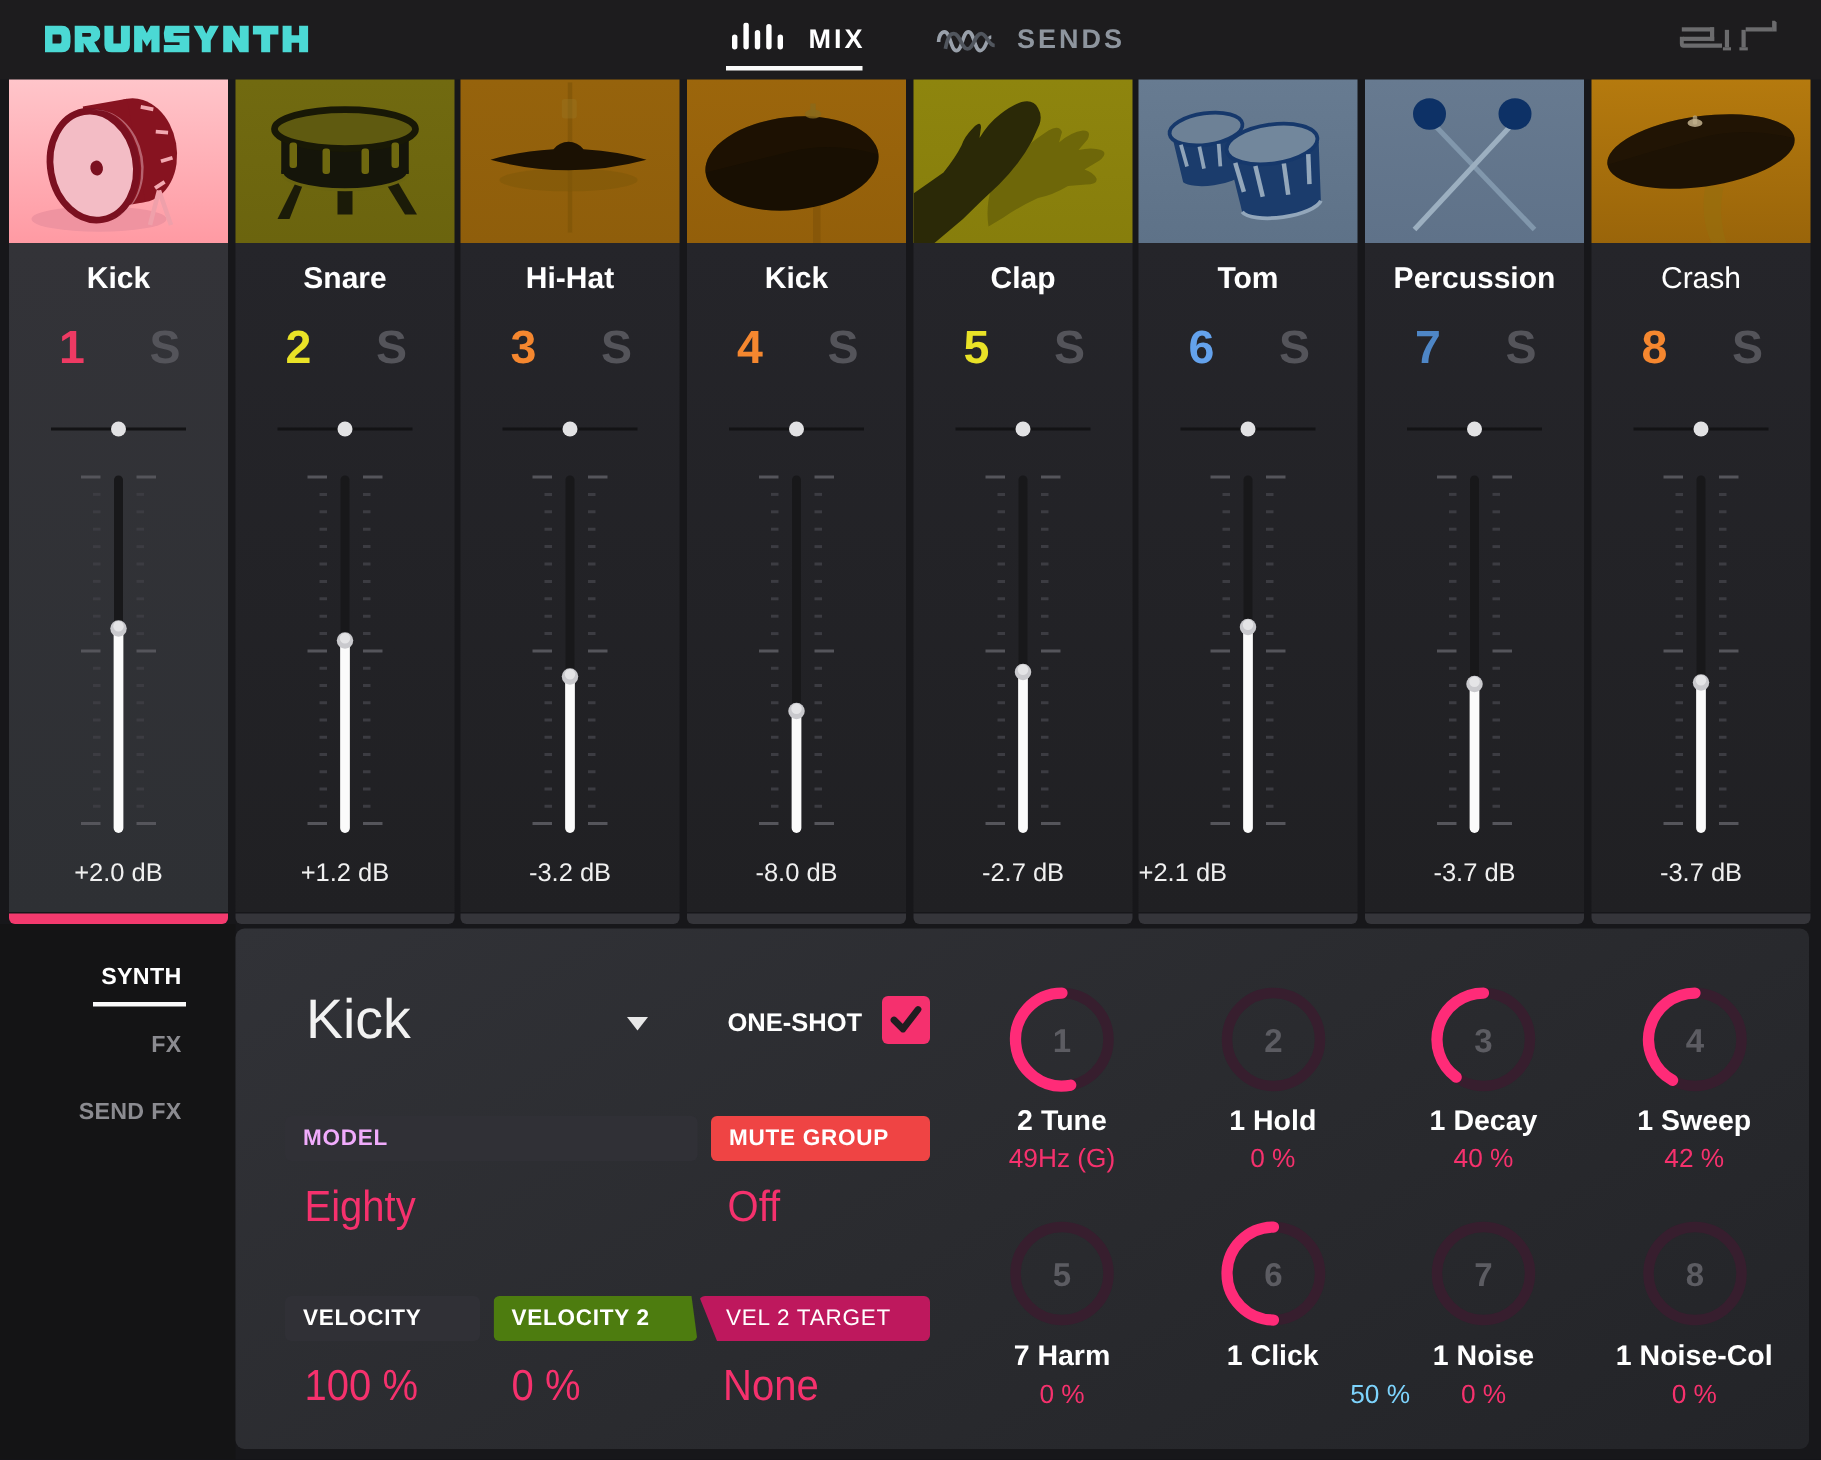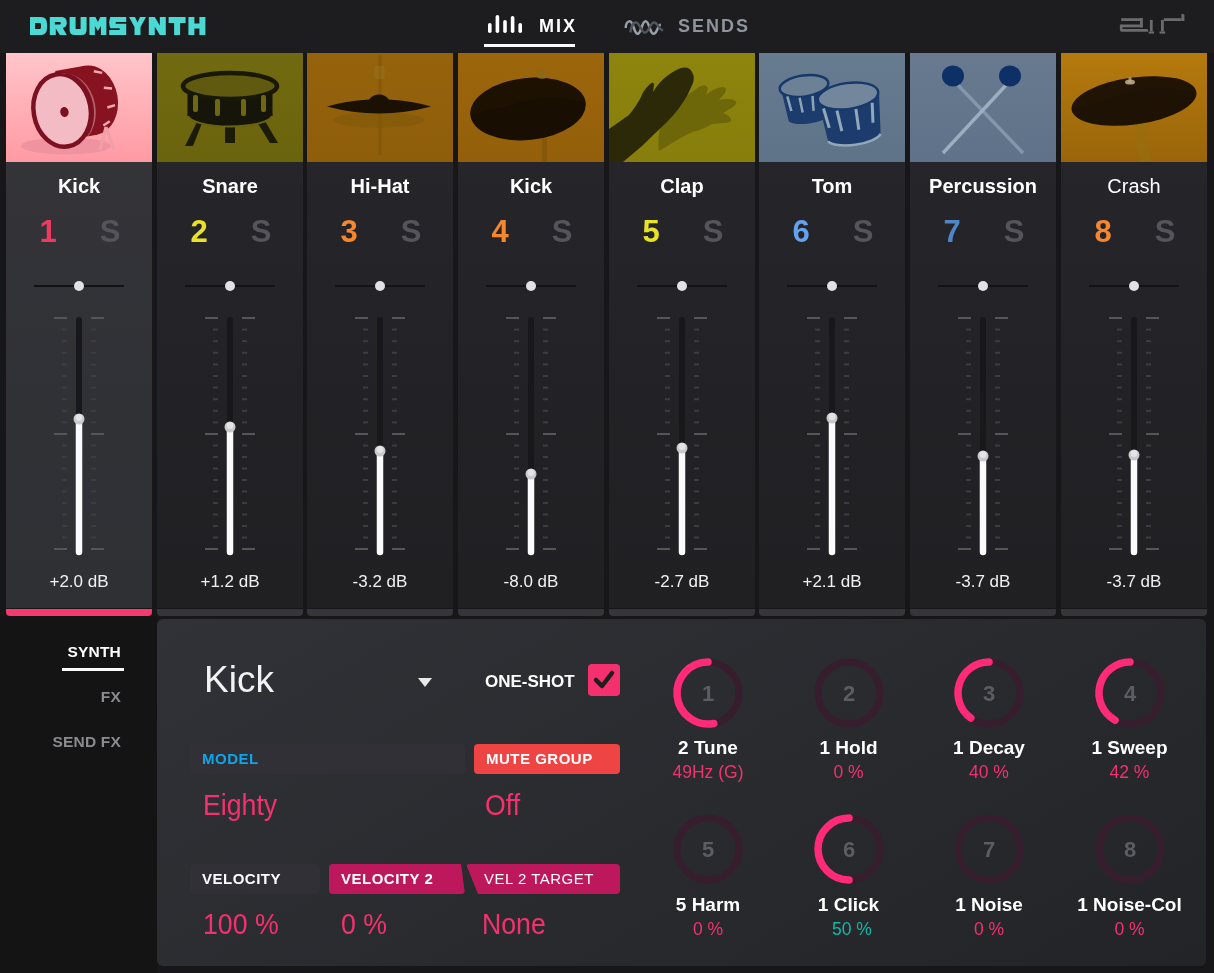--- a/index.html
+++ b/index.html
@@ -515,21 +515,21 @@
           <line x1="56" y1="214.0" x2="61" y2="214.0"></line>
           <line x1="85" y1="214.0" x2="90" y2="214.0"></line>
           <line x1="56" y1="225.5" x2="61" y2="225.5"></line>
           <line x1="85" y1="225.5" x2="90" y2="225.5"></line>
         </g>
         <line x1="73" y1="8" x2="73" y2="106" stroke="#18181a" stroke-width="6" stroke-linecap="round"></line>
         <line x1="73" y1="106" x2="73" y2="240" stroke="#fbfbfb" stroke-width="6.5" stroke-linecap="round"></line>
         <circle cx="73" cy="106" r="5.5" fill="#c9c9cd"></circle>
         <circle cx="73" cy="104.5" r="3.5" fill="#e4e4e6"></circle>
       </svg>
-      <div style="position:absolute;left:0;top:410px;width:100%;text-align:center;font-size:17px;color:#f0f0f0">+2.1 dB</div>
+      <div style="position:absolute;left:0;top:410px;width:100%;text-align:left;font-size:17px;color:#f0f0f0">+2.1 dB</div>
     </div>
     <div style="position:absolute;left:759px;top:609px;width:146px;height:7px;background:#35353a;border-radius:0 0 4px 4px"></div>
     <div style="position:absolute;left:910px;top:162px;width:146px;height:446px;background:linear-gradient(#25252a,#202023)">
       <div style="position:absolute;left:0;top:13px;width:100%;text-align:center;font-size:20px;font-weight:bold;color:#fff">Percussion</div>
       <div style="position:absolute;left:42px;top:52px;transform:translateX(-50%);font-size:31px;font-weight:bold;color:#4e86c6">7</div>
       <div style="position:absolute;left:104px;top:52px;transform:translateX(-50%);font-size:31px;font-weight:bold;color:#54545a">S</div>
       <div style="position:absolute;left:28px;top:123px;width:90px;height:2px;background:#131315"></div>
       <div style="position:absolute;left:68px;top:119px;width:10px;height:10px;border-radius:50%;background:#e2e2e4"></div>
       <svg width="146" height="248" viewBox="0 0 146 248" style="position:absolute;left:0;top:150px">
         <g stroke="#55555b" stroke-width="2">
@@ -652,26 +652,26 @@
     <div style="position:absolute;left:0;top:688px;width:121px;text-align:right;font-size:15.5px;font-weight:bold;color:#8b8b90;letter-spacing:0.2px">FX</div>
     <div style="position:absolute;left:0;top:733px;width:121px;text-align:right;font-size:15.5px;font-weight:bold;color:#8b8b90;letter-spacing:0.2px">SEND FX</div>
     <div style="position:absolute;left:157px;top:619px;width:1049px;height:347px;background:linear-gradient(150deg,#313237 0%,#2a2b2f 50%,#232428 100%);border-radius:6px"></div>
     <div style="position:absolute;left:204px;top:659px;font-size:37px;color:#f2f2f2">Kick</div>
     <div style="position:absolute;left:418px;top:678px;width:0;height:0;border-left:7px solid transparent;border-right:7px solid transparent;border-top:9px solid #e8e8e8"></div>
     <div style="position:absolute;left:485px;top:672px;font-size:17px;font-weight:bold;color:#fff;letter-spacing:0px">ONE-SHOT</div>
     <div style="position:absolute;left:588px;top:664px;width:32px;height:32px;background:#f5306e;border-radius:4px"></div>
     <svg width="32" height="32" viewBox="0 0 32 32" style="position:absolute;left:588px;top:664px">
       <path d="M8,16 L14,22 L24,9" fill="none" stroke="#201d20" stroke-width="4.5" stroke-linecap="round" stroke-linejoin="round"></path>
     </svg>
-    <div style="position:absolute;left:190px;top:744px;width:275px;height:30px;background:#303036;border-radius:4px;font-size:15px;font-weight:bold;color:#0ea5e9;letter-spacing:0.5px;line-height:30px;padding-left:12px;box-sizing:border-box">MODEL</div>
+    <div style="position:absolute;left:190px;top:744px;width:275px;height:30px;background:#303036;border-radius:4px;font-size:15px;font-weight:bold;color:#f0abfc;letter-spacing:0.5px;line-height:30px;padding-left:12px;box-sizing:border-box">MODEL</div>
     <div style="position:absolute;left:474px;top:744px;width:146px;height:30px;background:#ef4444;border-radius:4px;font-size:15px;font-weight:bold;color:#fff;letter-spacing:0.5px;line-height:30px;padding-left:12px;box-sizing:border-box">MUTE GROUP</div>
     <div style="position:absolute;left:203px;top:789px;font-size:29px;color:#f5316d;transform:scaleX(0.92);transform-origin:left center">Eighty</div>
     <div style="position:absolute;left:485px;top:789px;font-size:29px;color:#f5316d;transform:scaleX(0.92);transform-origin:left center">Off</div>
     <div style="position:absolute;left:190px;top:864px;width:130px;height:30px;background:#303036;border-radius:4px;font-size:15px;font-weight:bold;color:#fff;letter-spacing:0.5px;line-height:30px;padding-left:12px;box-sizing:border-box">VELOCITY</div>
-    <div style="position:absolute;left:329px;top:864px;width:136px;height:30px;background:#be185d;border-radius:4px;clip-path:polygon(0 0,132px 0,136px 100%,0 100%);font-size:15px;font-weight:bold;color:#fff;letter-spacing:0.5px;line-height:30px;padding-left:12px;box-sizing:border-box">VELOCITY 2</div>
+    <div style="position:absolute;left:329px;top:864px;width:136px;height:30px;background:#4d7c0f;border-radius:4px;clip-path:polygon(0 0,132px 0,136px 100%,0 100%);font-size:15px;font-weight:bold;color:#fff;letter-spacing:0.5px;line-height:30px;padding-left:12px;box-sizing:border-box">VELOCITY 2</div>
     <div style="position:absolute;left:466px;top:864px;width:154px;height:30px;background:#be185d;border-radius:4px;clip-path:polygon(0 0,100% 0,100% 100%,12px 100%);font-size:15px;font-weight:normal;color:#fff;letter-spacing:0.5px;line-height:30px;padding-left:18px;box-sizing:border-box">VEL 2 TARGET</div>
     <div style="position:absolute;left:203px;top:908px;font-size:29px;color:#f5316d;transform:scaleX(0.92);transform-origin:left center">100 %</div>
     <div style="position:absolute;left:341px;top:908px;font-size:29px;color:#f5316d;transform:scaleX(0.92);transform-origin:left center">0 %</div>
     <div style="position:absolute;left:482px;top:908px;font-size:29px;color:#f5316d;transform:scaleX(0.92);transform-origin:left center">None</div>
     <svg width="84" height="84" viewBox="0 0 84 84" style="position:absolute;left:666px;top:651px">
       <circle cx="42" cy="42" r="31" fill="none" stroke="#371e2e" stroke-width="7"></circle>
       <path d="M42,11 A31,31 0 1 0 47.81,72.45" fill="none" stroke="#ff2b78" stroke-width="7.5" stroke-linecap="round"></path>
       <text x="42" y="50" text-anchor="middle" font-size="22" font-weight="bold" fill="#5c5c62" font-family="Liberation Sans">1</text>
     </svg>
     <div style="position:absolute;left:638px;top:737px;width:140px;text-align:center;font-size:19px;font-weight:bold;color:#fff">2 Tune</div>
@@ -693,29 +693,29 @@
       <circle cx="42" cy="42" r="31" fill="none" stroke="#371e2e" stroke-width="7"></circle>
       <path d="M42,11 A31,31 0 0 0 27.07,69.17" fill="none" stroke="#ff2b78" stroke-width="7.5" stroke-linecap="round"></path>
       <text x="42" y="50" text-anchor="middle" font-size="22" font-weight="bold" fill="#5c5c62" font-family="Liberation Sans">4</text>
     </svg>
     <div style="position:absolute;left:1059.5px;top:737px;width:140px;text-align:center;font-size:19px;font-weight:bold;color:#fff">1 Sweep</div>
     <div style="position:absolute;left:1059.5px;top:762px;width:140px;text-align:center;font-size:17.5px;color:#f5316d">42 %</div>
     <svg width="84" height="84" viewBox="0 0 84 84" style="position:absolute;left:666px;top:807px">
       <circle cx="42" cy="42" r="31" fill="none" stroke="#371e2e" stroke-width="7"></circle>
       <text x="42" y="50" text-anchor="middle" font-size="22" font-weight="bold" fill="#5c5c62" font-family="Liberation Sans">5</text>
     </svg>
-    <div style="position:absolute;left:638px;top:894px;width:140px;text-align:center;font-size:19px;font-weight:bold;color:#fff">5 Harm</div>
+    <div style="position:absolute;left:638px;top:894px;width:140px;text-align:center;font-size:19px;font-weight:bold;color:#fff">7 Harm</div>
     <div style="position:absolute;left:638px;top:919px;width:140px;text-align:center;font-size:17.5px;color:#f5316d">0 %</div>
     <svg width="84" height="84" viewBox="0 0 84 84" style="position:absolute;left:806.5px;top:807px">
       <circle cx="42" cy="42" r="31" fill="none" stroke="#371e2e" stroke-width="7"></circle>
       <path d="M42,11 A31,31 0 0 0 42.00,73.00" fill="none" stroke="#ff2b78" stroke-width="7.5" stroke-linecap="round"></path>
       <text x="42" y="50" text-anchor="middle" font-size="22" font-weight="bold" fill="#5c5c62" font-family="Liberation Sans">6</text>
     </svg>
     <div style="position:absolute;left:778.5px;top:894px;width:140px;text-align:center;font-size:19px;font-weight:bold;color:#fff">1 Click</div>
-    <div style="position:absolute;left:782px;top:919px;width:140px;text-align:center;font-size:17.5px;color:#14b8a6">50 %</div>
+    <div style="position:absolute;left:800px;top:919px;width:140px;text-align:right;font-size:17.5px;color:#7dd3fc">50 %</div>
     <svg width="84" height="84" viewBox="0 0 84 84" style="position:absolute;left:947px;top:807px">
       <circle cx="42" cy="42" r="31" fill="none" stroke="#371e2e" stroke-width="7"></circle>
       <text x="42" y="50" text-anchor="middle" font-size="22" font-weight="bold" fill="#5c5c62" font-family="Liberation Sans">7</text>
     </svg>
     <div style="position:absolute;left:919px;top:894px;width:140px;text-align:center;font-size:19px;font-weight:bold;color:#fff">1 Noise</div>
     <div style="position:absolute;left:919px;top:919px;width:140px;text-align:center;font-size:17.5px;color:#f5316d">0 %</div>
     <svg width="84" height="84" viewBox="0 0 84 84" style="position:absolute;left:1087.5px;top:807px">
       <circle cx="42" cy="42" r="31" fill="none" stroke="#371e2e" stroke-width="7"></circle>
       <text x="42" y="50" text-anchor="middle" font-size="22" font-weight="bold" fill="#5c5c62" font-family="Liberation Sans">8</text>
     </svg>

